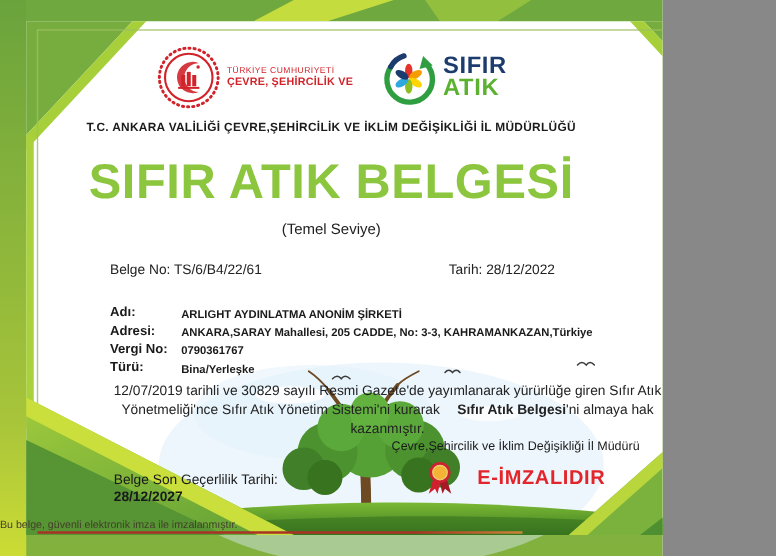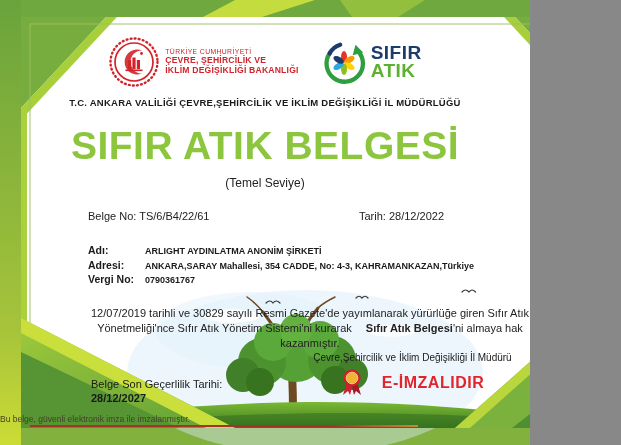--- a/index.html
+++ b/index.html
@@ -150,21 +150,20 @@
         <path d="M34,14.5 A12.5,12.5 0 1 0 34,37.5 A10,10 0 1 1 34,14.5" fill="#d2232a" opacity="0.9"></path>
         <circle cx="33.5" cy="17.5" r="1.4" fill="#d2232a"></circle>
         <rect x="20" y="24" width="3.2" height="9" fill="#d2232a"></rect>
         <rect x="24.4" y="21.5" width="3.2" height="11.5" fill="#d2232a"></rect>
         <rect x="28.8" y="24" width="3.2" height="9" fill="#d2232a"></rect>
         <rect x="17.5" y="33.5" width="17" height="1.6" fill="#d2232a"></rect>
       </svg>
       <div class="mtext">
         <div class="m1">TÜRKİYE CUMHURİYETİ</div>
         <div class="m2">ÇEVRE, ŞEHİRCİLİK VE</div>
-        <div class="m2">İKLİM DEĞİŞİKLİĞİ BAKANLIĞI</div>
       </div>
     </div>
 
     <div class="sifir">
       <svg width="46" height="46" viewBox="0 0 48 48">
         <path d="M39,13 A19,19 0 1 1 9,15" fill="none" stroke="#2f9e41" stroke-width="4.5" stroke-linecap="round"></path>
         <path d="M9,15 A19,19 0 0 1 20,6" fill="none" stroke="#1d3c6e" stroke-width="4.5" stroke-linecap="round"></path>
         <polygon points="36,6 44,14 33,17" fill="#2f9e41"></polygon>
         <g transform="translate(24,25)">
           <ellipse transform="rotate(0)" cx="0" cy="-6.5" rx="3.1" ry="6" fill="#e63229"></ellipse>
@@ -192,25 +191,29 @@
     <span>Tarih: 28/12/2022</span>
   </div>
 
   <div class="layer fields">
     <div class="frow">
       <span class="flabel">Adı:</span>
       <span class="fvalue">ARLIGHT AYDINLATMA ANONİM ŞİRKETİ</span>
     </div>
     <div class="frow">
       <span class="flabel">Adresi:</span>
-      <span class="fvalue">ANKARA,SARAY Mahallesi, 354 CADDE, No: 4-3, KAHRAMANKAZAN,Türkiye</span>
+      <span class="fvalue">ANKARA,SARAY Mahallesi, 205 CADDE, No: 3-3, KAHRAMANKAZAN,Türkiye</span>
     </div>
     <div class="frow">
       <span class="flabel">Vergi No:</span>
       <span class="fvalue">0790361767</span>
+    </div>
+    <div class="frow">
+      <span class="flabel">Türü:</span>
+      <span class="fvalue">Bina/Yerleşke</span>
     </div>
   </div>
 
   <p class="layer body-par"><span>12/07/2019 tarihli ve 30829 sayılı Resmi Gazete'de yayımlanarak yürürlüğe giren Sıfır Atık Yönetmeliği'nce Sıfır Atık Yönetim Sistemi'ni kurarak </span><b>Sıfır Atık Belgesi</b><span>'ni almaya hak kazanmıştır.</span></p>
 
   <div class="layer sig">
     <div class="sig-title">Çevre,Şehircilik ve İklim Değişikliği İl Müdürü</div>
     <div class="esign">
       <svg width="22" height="27" viewBox="0 0 22 27">
         <polygon points="6,13 2,26 7,22 9,26 12,14" fill="#cf2030"></polygon>

